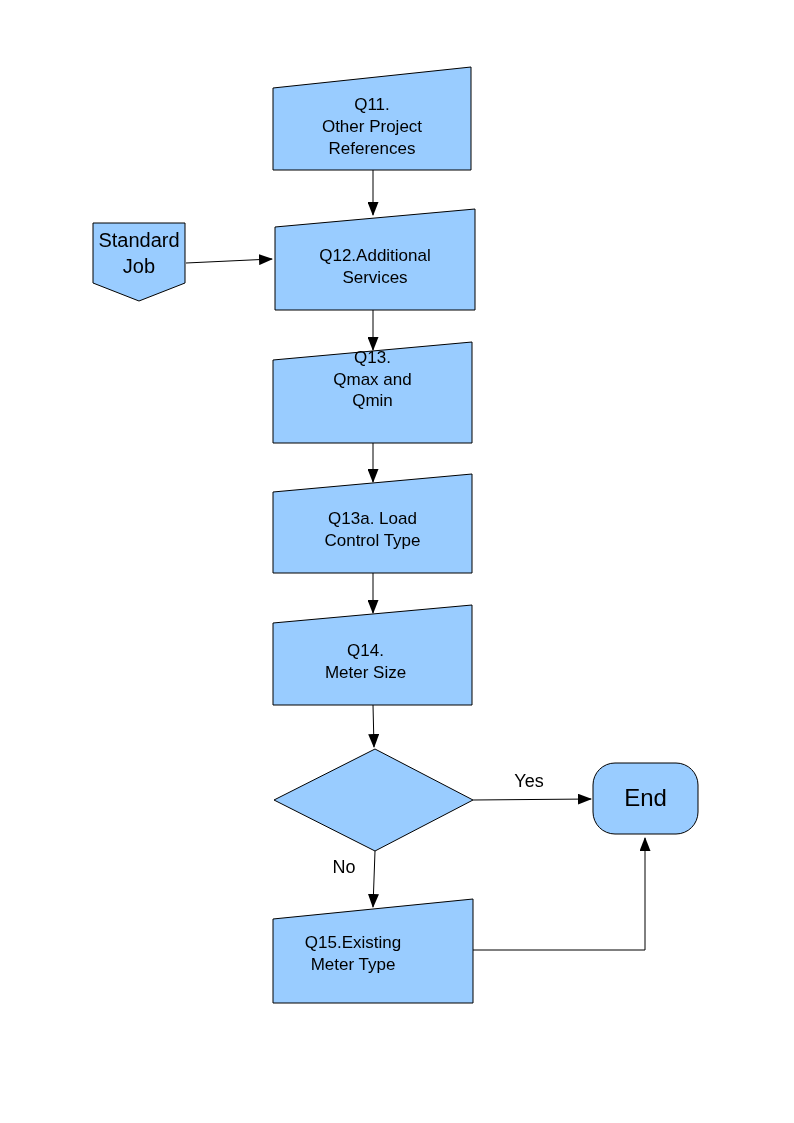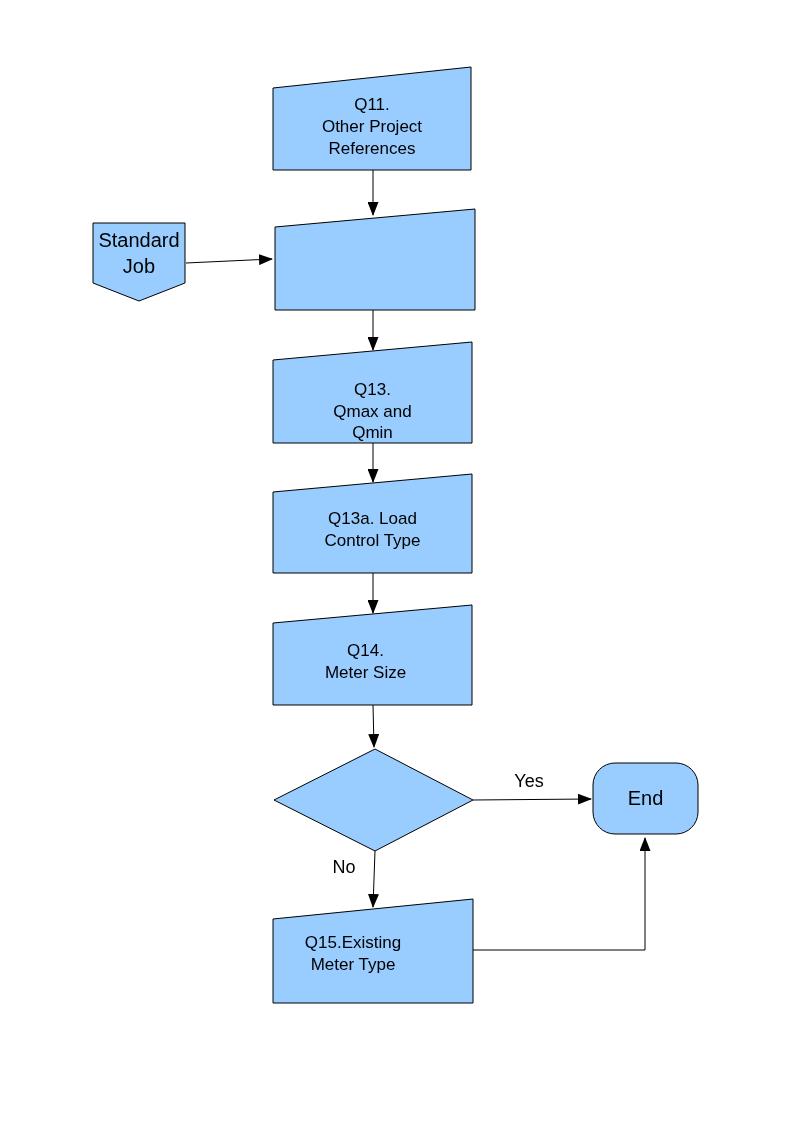--- a/index.html
+++ b/index.html
@@ -35,21 +35,21 @@
     text-align: center;
     white-space: pre-line;
     color: var(--text, #000000);
     line-height: 1.28;
     pointer-events: none;
   }
   .label-node   { font-size: 17px; }
   .label-small  { font-size: 20px; }
   .label-diamond{ font-size: 13px; line-height: 1.3; }
   .label-branch { font-size: 18px; }
-  .label-end    { font-size: 20px; }
+  .label-end    { font-size: 24px; }
 </style>
 </head>
 <body>
 
 <div class="page">
 
   <svg class="diagram-layer" viewBox="0 0 794 1123">
     <defs>
       <marker id="arrow" markerUnits="userSpaceOnUse" markerWidth="14" markerHeight="11" refX="13" refY="5.5" orient="auto">
         <path class="arrowhead" d="M0,0 L14,5.5 L0,11 Z"></path>
@@ -77,22 +77,24 @@
     <polygon class="shape" points="273,919 473,899 473,1003 273,1003"></polygon>
   </svg>
 
   <div class="label label-node" style="left:273px; top:84px; width:198px; height:86px;">Q11.
 Other Project
 References</div>
 
   <div class="label label-small" style="left:93px; top:225px; width:92px; height:58px;">Standard
 Job</div>
 
+  <div class="label label-node" style="left:275px; top:222px; width:200px; height:90px;">Q12.Additional
+Services</div>
 
-  <div class="label label-node" style="left:273px; top:364px; width:199px; height:95px;">Q13.
+  <div class="label label-node" style="left:273px; top:332px; width:199px; height:95px;">Q13.
 Qmax and
 Qmin</div>
 
   <div class="label label-node" style="left:273px; top:486px; width:199px; height:88px;">Q13a. Load
 Control Type</div>
 
   <div class="label label-node" style="left:273px; top:618px; width:185px; height:88px;">Q14.
 Meter Size</div>
 
 

